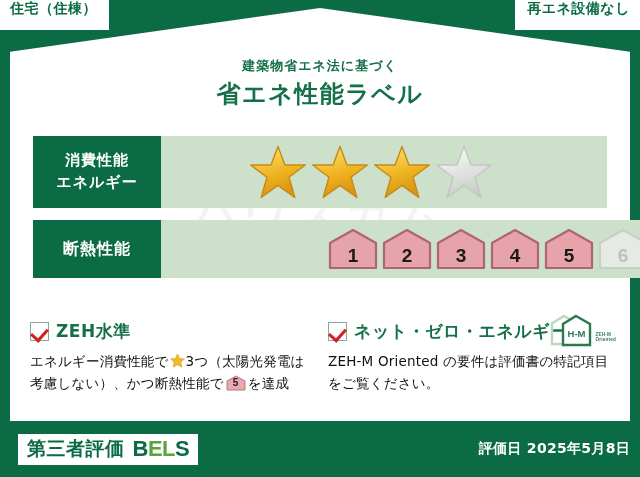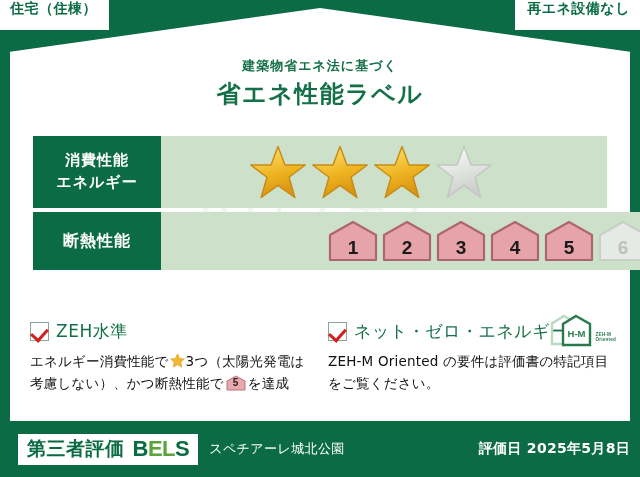--- a/index.html
+++ b/index.html
@@ -53,21 +53,21 @@
     position: absolute; left: 0; top: 185px; width: 640px;
     text-align: center; z-index: 6;
     font-size: 44px; font-weight: bold;
     color: rgba(120,150,120,0.10);
     letter-spacing: 6px; pointer-events: none;
   }
 
   
   .rows { position: absolute; left: 33px; top: 136px; width: 574px; z-index: 10; }
   .rating-row { display: flex; align-items: stretch; height: 72px; }
-  .rating-row + .rating-row { margin-top: 4px; }
+  .rating-row + .rating-row { margin-top: 12px; }
   .row-label {
     width: 128px; flex: none;
     background: #0a6b45; color: #fff;
     display: flex; flex-direction: column;
     align-items: center; justify-content: center;
     font-size: 15px; font-weight: bold; letter-spacing: 1px;
     line-height: 1.45;
   }
   .row-body {
     flex: 1; background: #cde0c9;
@@ -106,21 +106,21 @@
     border: 1.6px solid #8aa896; background: #fff;
     position: relative;
   }
   .check-box::after {
     content: ""; position: absolute;
     left: 3px; top: 2px; width: 8px; height: 13px;
     border: solid #d21f20; border-width: 0 3.2px 3.2px 0;
     transform: rotate(42deg);
   }
   .note-title {
-    color: #147048; font-size: 17px; font-weight: normal;
+    color: #147048; font-size: 17px; font-weight: bold;
     letter-spacing: 0.5px; white-space: nowrap;
   }
   .note-body {
     margin-top: 7px; font-size: 13.5px; color: #111;
     line-height: 1.62; letter-spacing: 0.2px;
   }
   .inline-star { display: inline-block; width: 15px; height: 15px; vertical-align: -2px; margin: 0 1px; }
   .inline-grade {
     display: inline-block; position: relative;
     width: 20px; height: 16px; vertical-align: -3px; margin: 0 2px;
@@ -340,17 +340,16 @@
     <div class="note-body">ZEH-M Oriented の要件は評価書の特記項目をご覧ください。</div>
   </div>
 
 </div>
 
 <div class="footer">
   <div class="bels-box">
     <span class="bels-jp">第三者評価</span>
     <span class="bels-en"><span class="b1">B</span><span class="b2">EL</span><span class="b3">S</span></span>
   </div>
-  <div class="building-name">スペチアーレ城北公園</div>
   <div class="footer-right">
     <div class="eval-date">評価日 2025年5月8日</div>
   </div>
 </div>
 
 </body></html>

